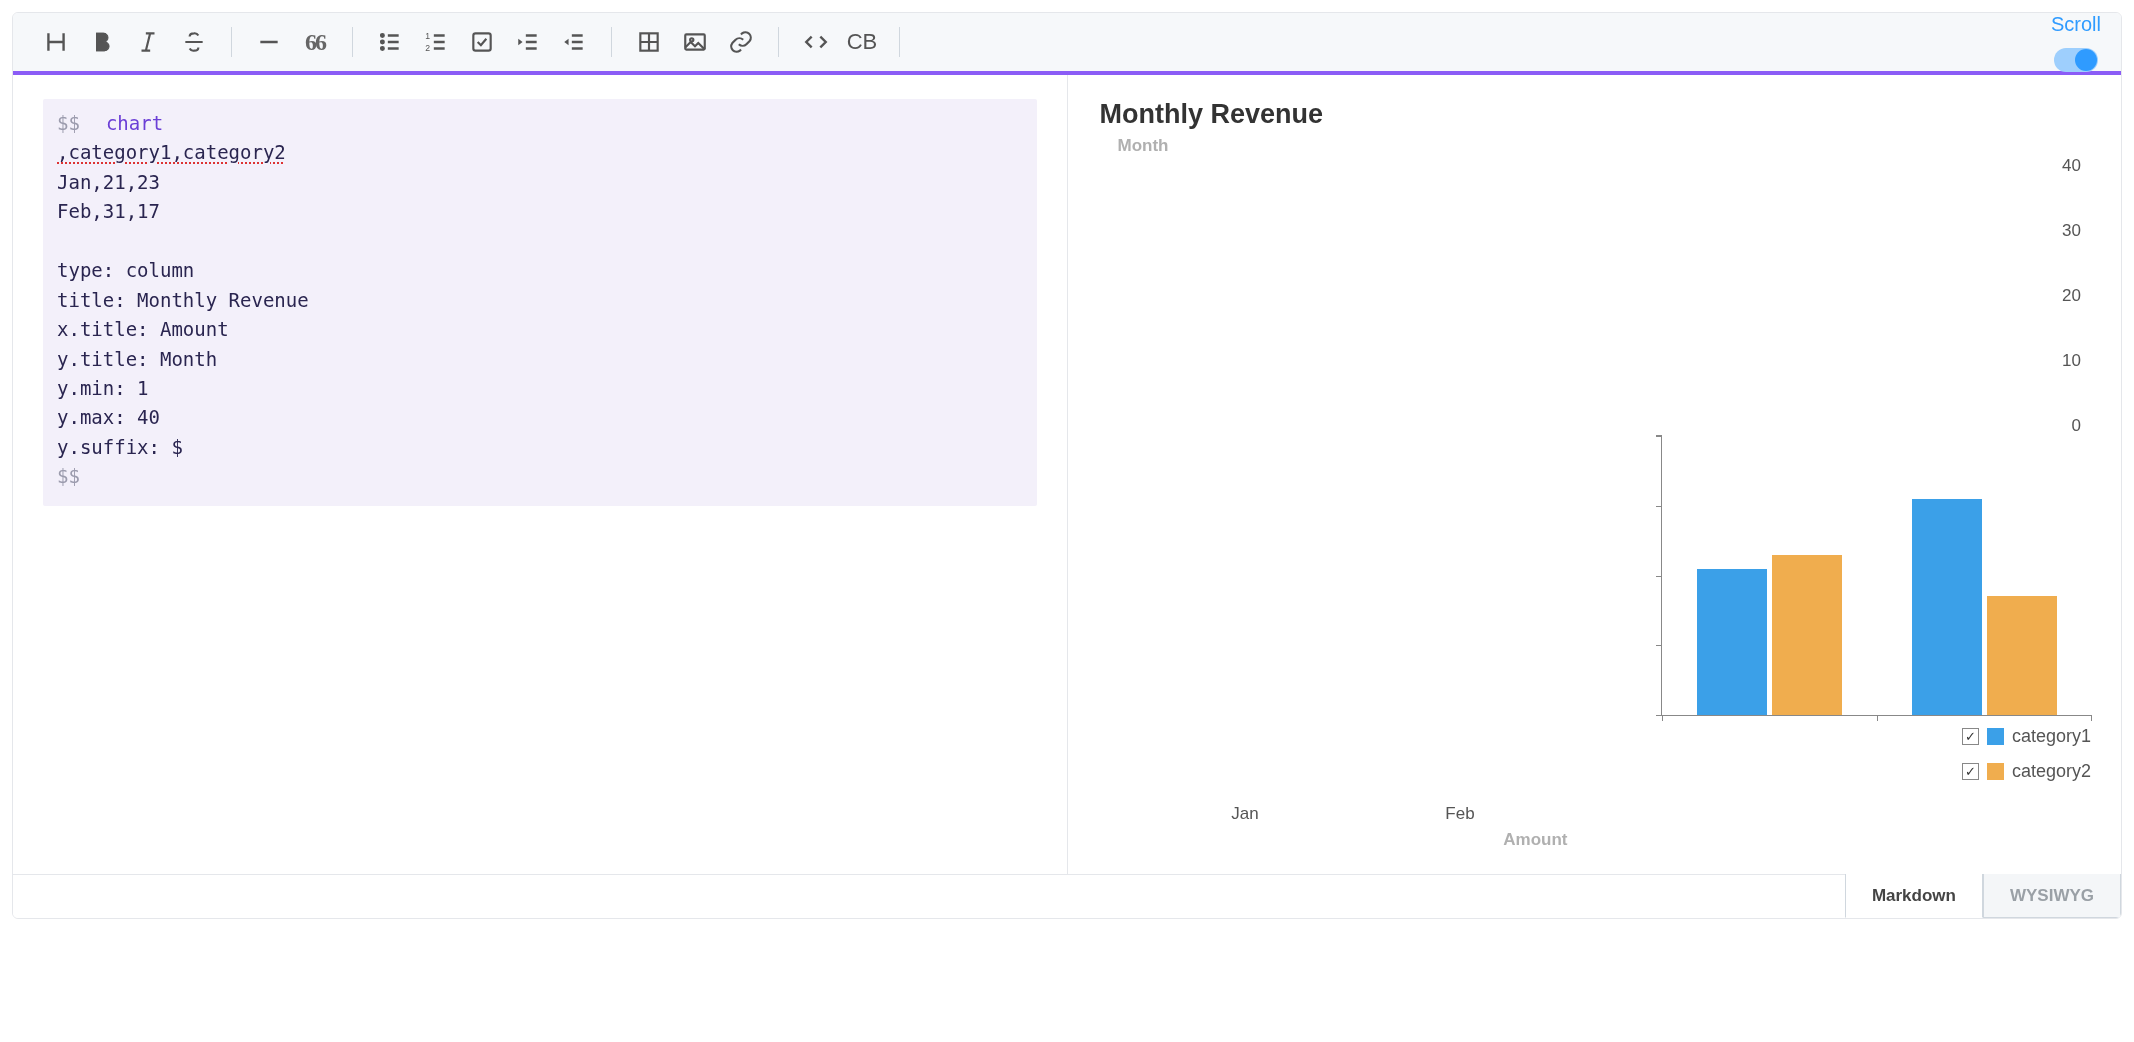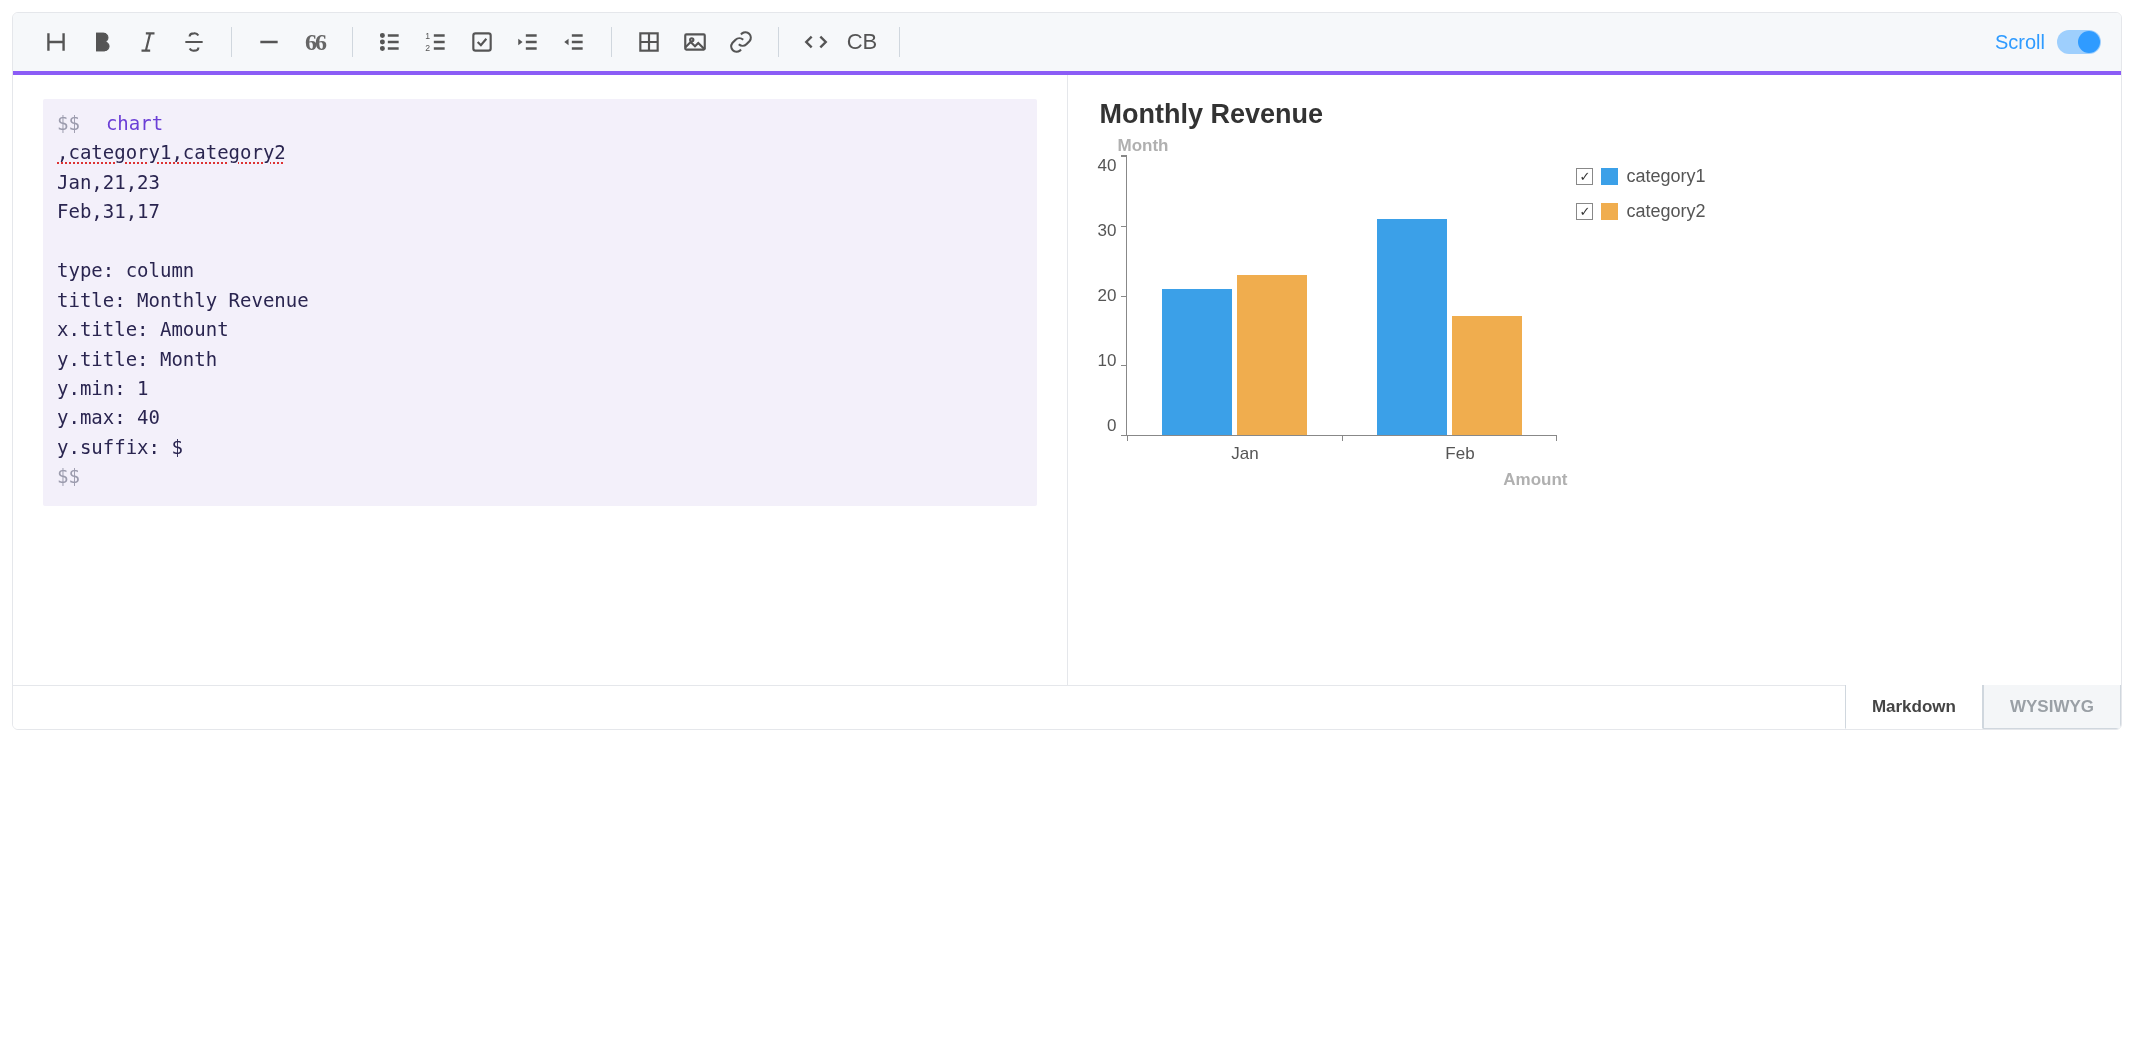--- a/index.html
+++ b/index.html
@@ -51,20 +51,21 @@
     font-size: 22px;
     font-weight: 400;
     color: #555;
     letter-spacing: 0px;
   }
   .scroll-group {
     margin-left: auto;
     display: flex;
     align-items: center;
     gap: 12px;
+    flex-direction: column;
   }
   .scroll-label {
     color: #2f9bff;
     font-size: 20px;
   }
   .toggle {
     width: 44px;
     height: 24px;
     background: #9ecffd;
     border-radius: 12px;
@@ -110,21 +111,21 @@
     font-weight: 600;
     color: #333;
     margin: 0 0 6px 2px;
   }
   .axis-title-y {
     font-size: 17px;
     color: #b0b0b0;
     font-weight: 600;
     margin-left: 20px;
   }
-  .plot-row { display: flex; align-items: flex-start; }
+  .plot-row { display: flex; align-items: flex-end; flex-direction: column; }
   .y-ticks {
     display: flex;
     flex-direction: column;
     justify-content: space-between;
     align-items: flex-end;
     height: 280px;
     padding-right: 10px;
     font-size: 17px;
     color: #555;
   }

